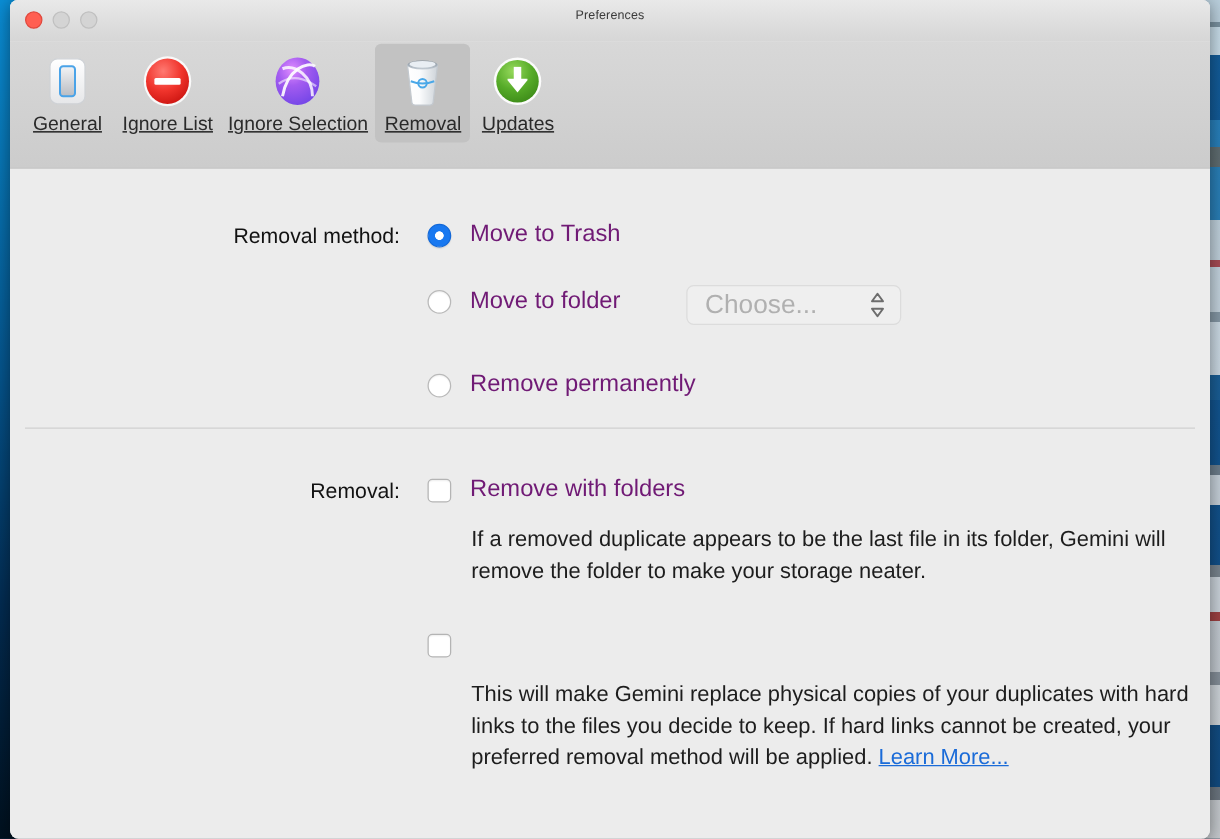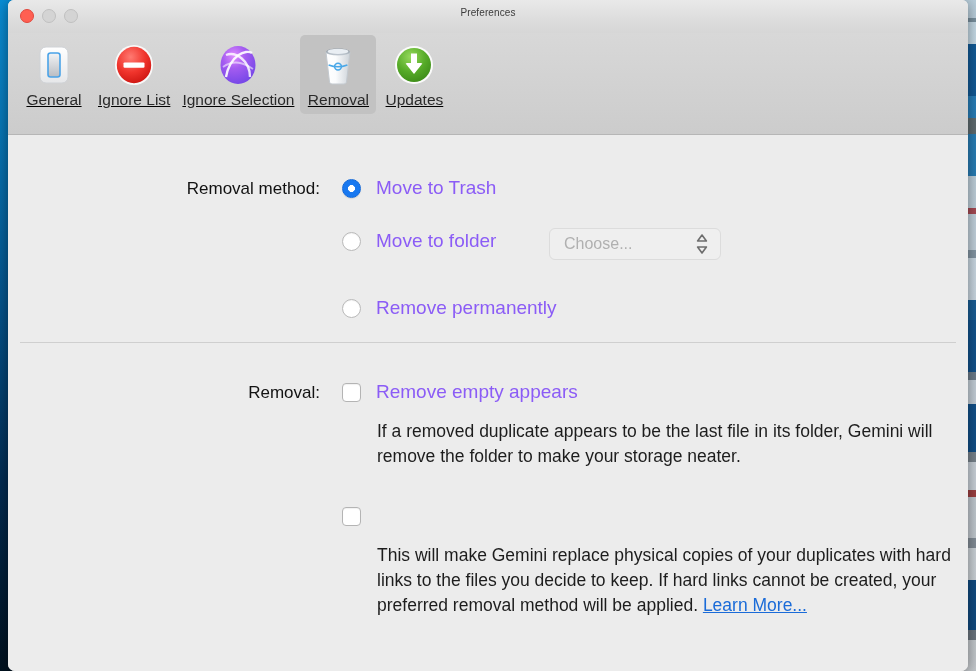--- a/index.html
+++ b/index.html
@@ -182,40 +182,40 @@
     border-radius: 4px;
     box-sizing: border-box;
     flex: none;
     margin-top: 2px;
     background: #ffffff;
     border: 1px solid #b4b4b4;
     box-shadow: inset 0 1px 1px rgba(0,0,0,.06);
   }
   .option-label {
     font-size: 19px;
-    color: #8b5cf6;
+    color: #701a75;
     margin-left: 15px;
     line-height: 22px;
     white-space: nowrap;
   }
 
   
   .popup-button {
     position: absolute;
     width: 172px;
     height: 32px;
     border-radius: 6px;
     background: #efefef;
     border: 1px solid #dcdcdc;
     box-sizing: border-box;
     display: flex;
     align-items: center;
   }
   .popup-value {
-    font-size: 16px;
+    font-size: 21px;
     color: #b0b0b0;
     margin-left: 14px;
     flex: 1;
     white-space: nowrap;
   }
   .popup-stepper {
     margin-right: 12px;
     width: 12px; height: 22px;
     flex: none;
   }
@@ -396,21 +396,21 @@
       <span class="radio"></span>
       <span class="option-label">Remove permanently</span>
     </div>
 
     <div id="separator"></div>
 
     <div class="field-label" id="extras-label">Removal:</div>
 
     <div class="option-row" style="top:246px;">
       <span class="checkbox"></span>
-      <span class="option-label">Remove empty appears</span>
+      <span class="option-label">Remove with folders</span>
     </div>
 
     <div class="help-text" id="help-empty-folders">If a removed duplicate appears to be the last file in its folder, Gemini will remove the folder to make your storage neater.</div>
 
     <div class="option-row" style="top:370px;">
       <span class="checkbox"></span>
     </div>
 
     <div class="help-text" id="help-hard-links">
       <span>This will make Gemini replace physical copies of your duplicates with hard links to the files you decide to keep. If hard links cannot be created, your preferred removal method will be applied. </span><a class="link">Learn More...</a>

